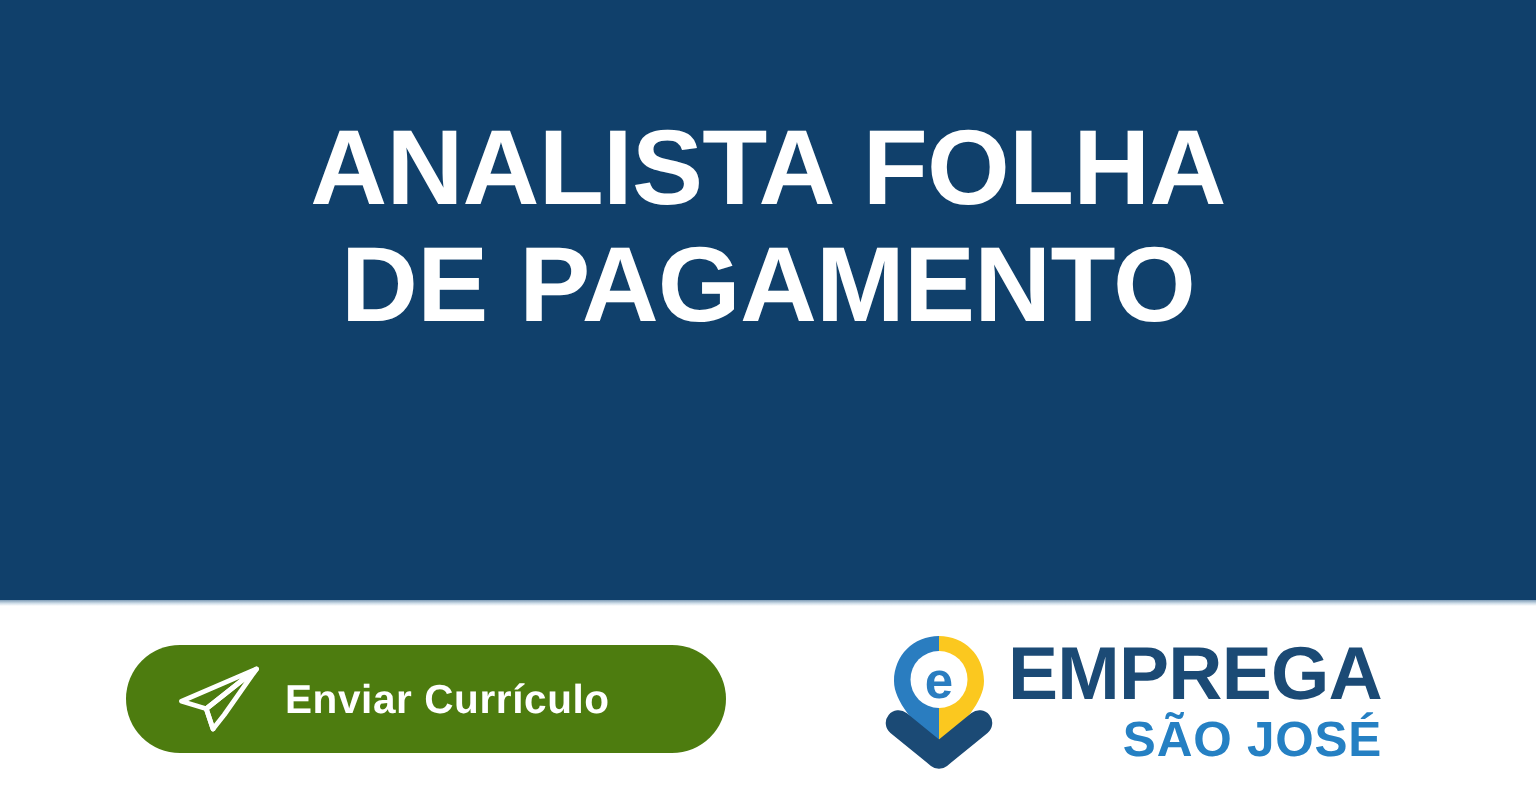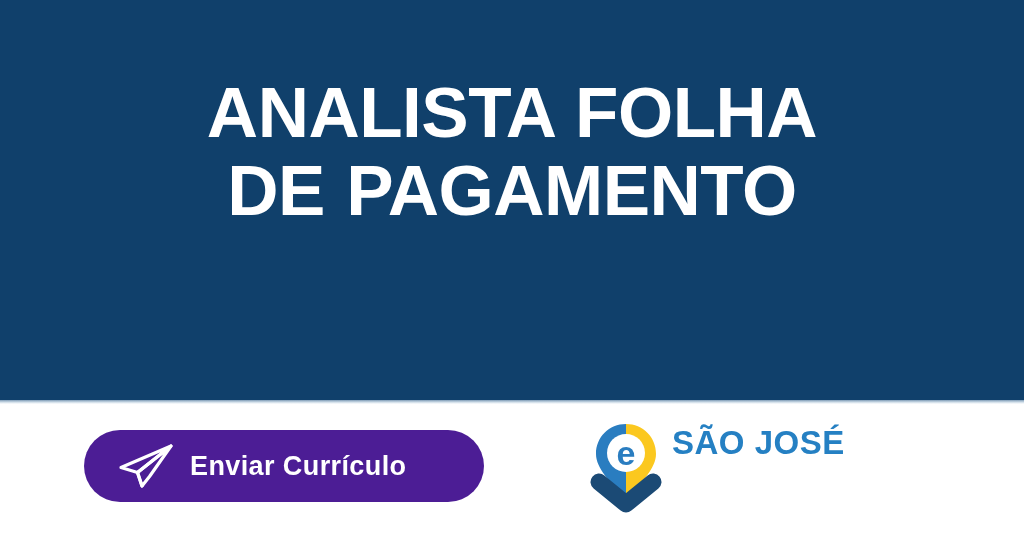--- a/index.html
+++ b/index.html
@@ -64,21 +64,21 @@
     background:#ffffff;
   }
 
   
   .cta-button {
     position:absolute;
     left:84px;
     top:430px;
     width:400px;
     height:72px;
-    background:#4c1d95;
+    background:#4d7c0f;
     border:none;
     border-radius:36px;
     display:flex;
     align-items:center;
     justify-content:flex-start;
     padding-left:30px;
     cursor:pointer;
     text-decoration:none;
   }
 
@@ -200,17 +200,18 @@
 
         <circle cx="38" cy="33" r="19" fill="#ffffff"></circle>
 
         <text x="38" y="45" text-anchor="middle" font-family="'Liberation Sans', sans-serif" font-size="34" font-weight="bold" fill="#2a7dc0">e</text>
 
         <path d="M11 62 L38 84 L65 62" stroke="#1b4a75" stroke-width="17" stroke-linecap="round" stroke-linejoin="round" fill="none"></path>
       </svg>
     </span>
 
     <span class="brand-words">
+      <span class="brand-primary">EMPREGA</span>
       <span class="brand-secondary">SÃO JOSÉ</span>
     </span>
   </div>
 
 </div>
 
 </body></html>

